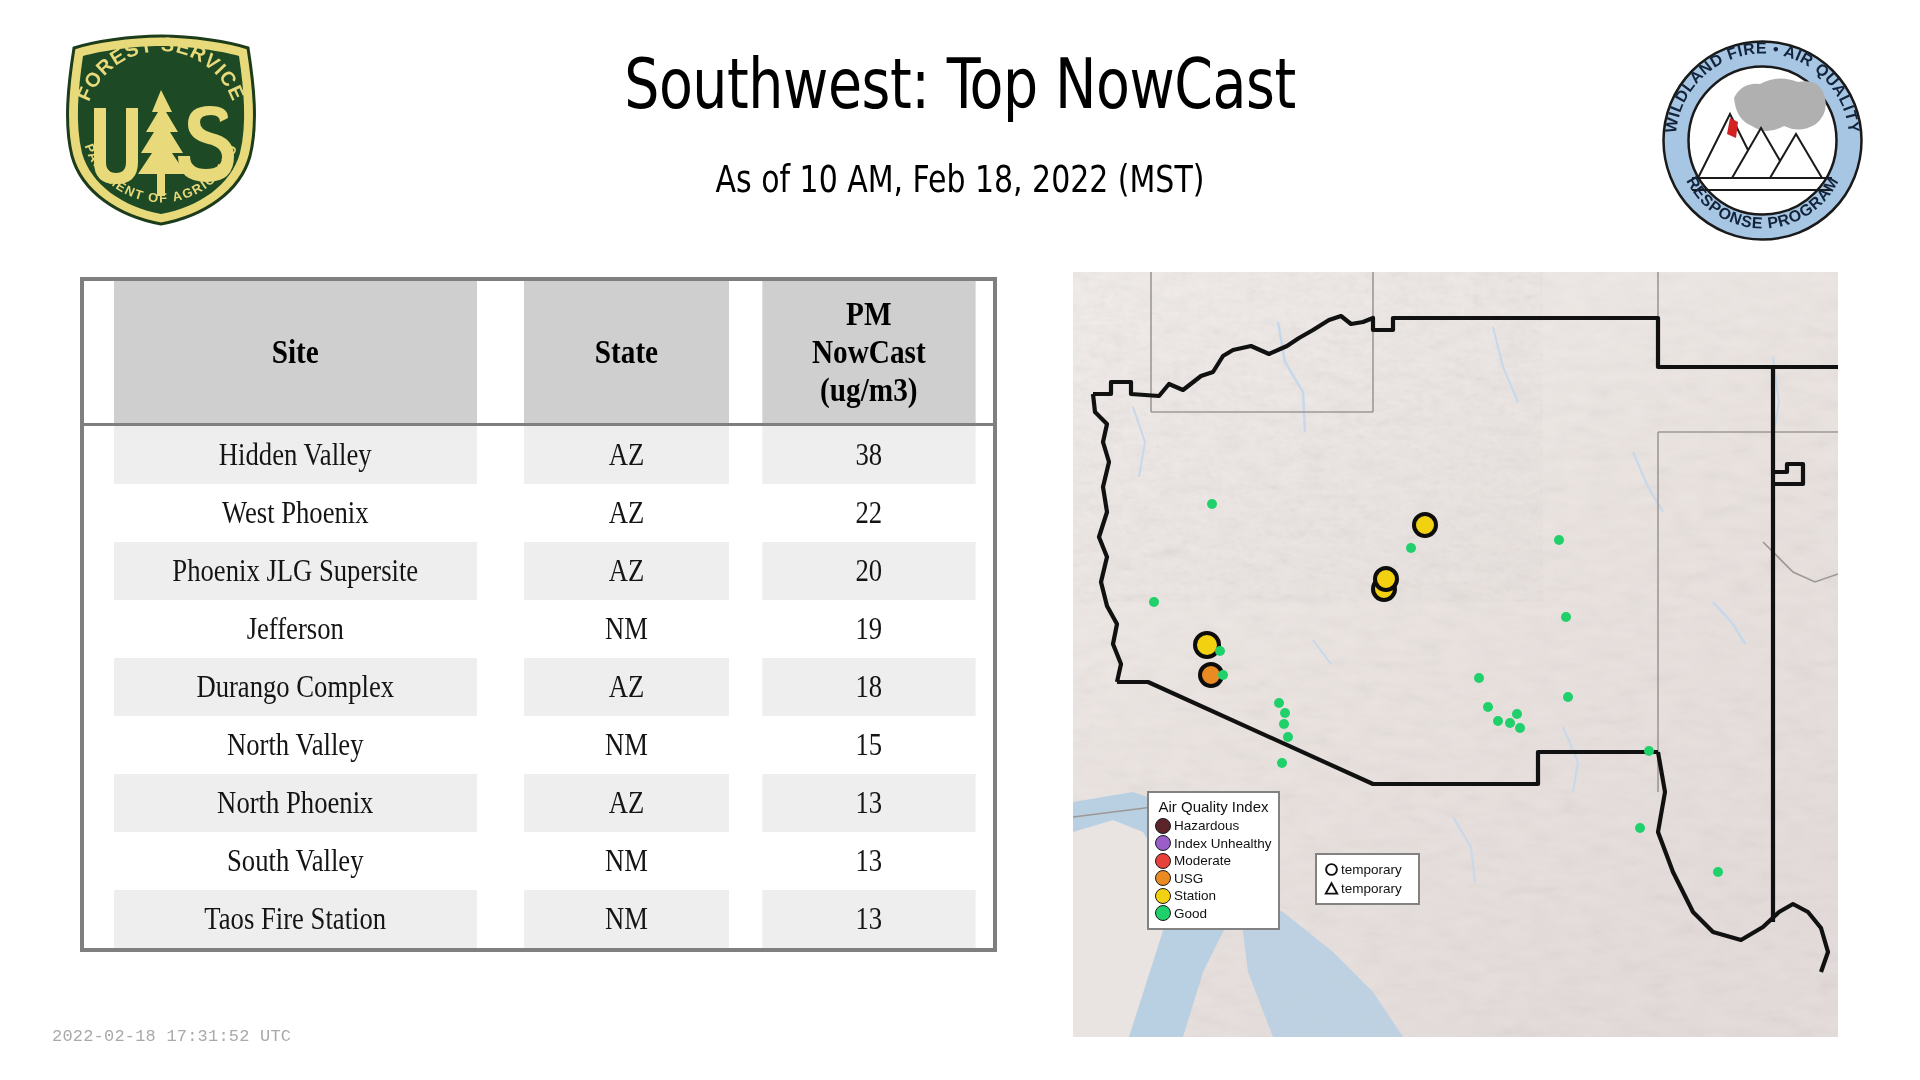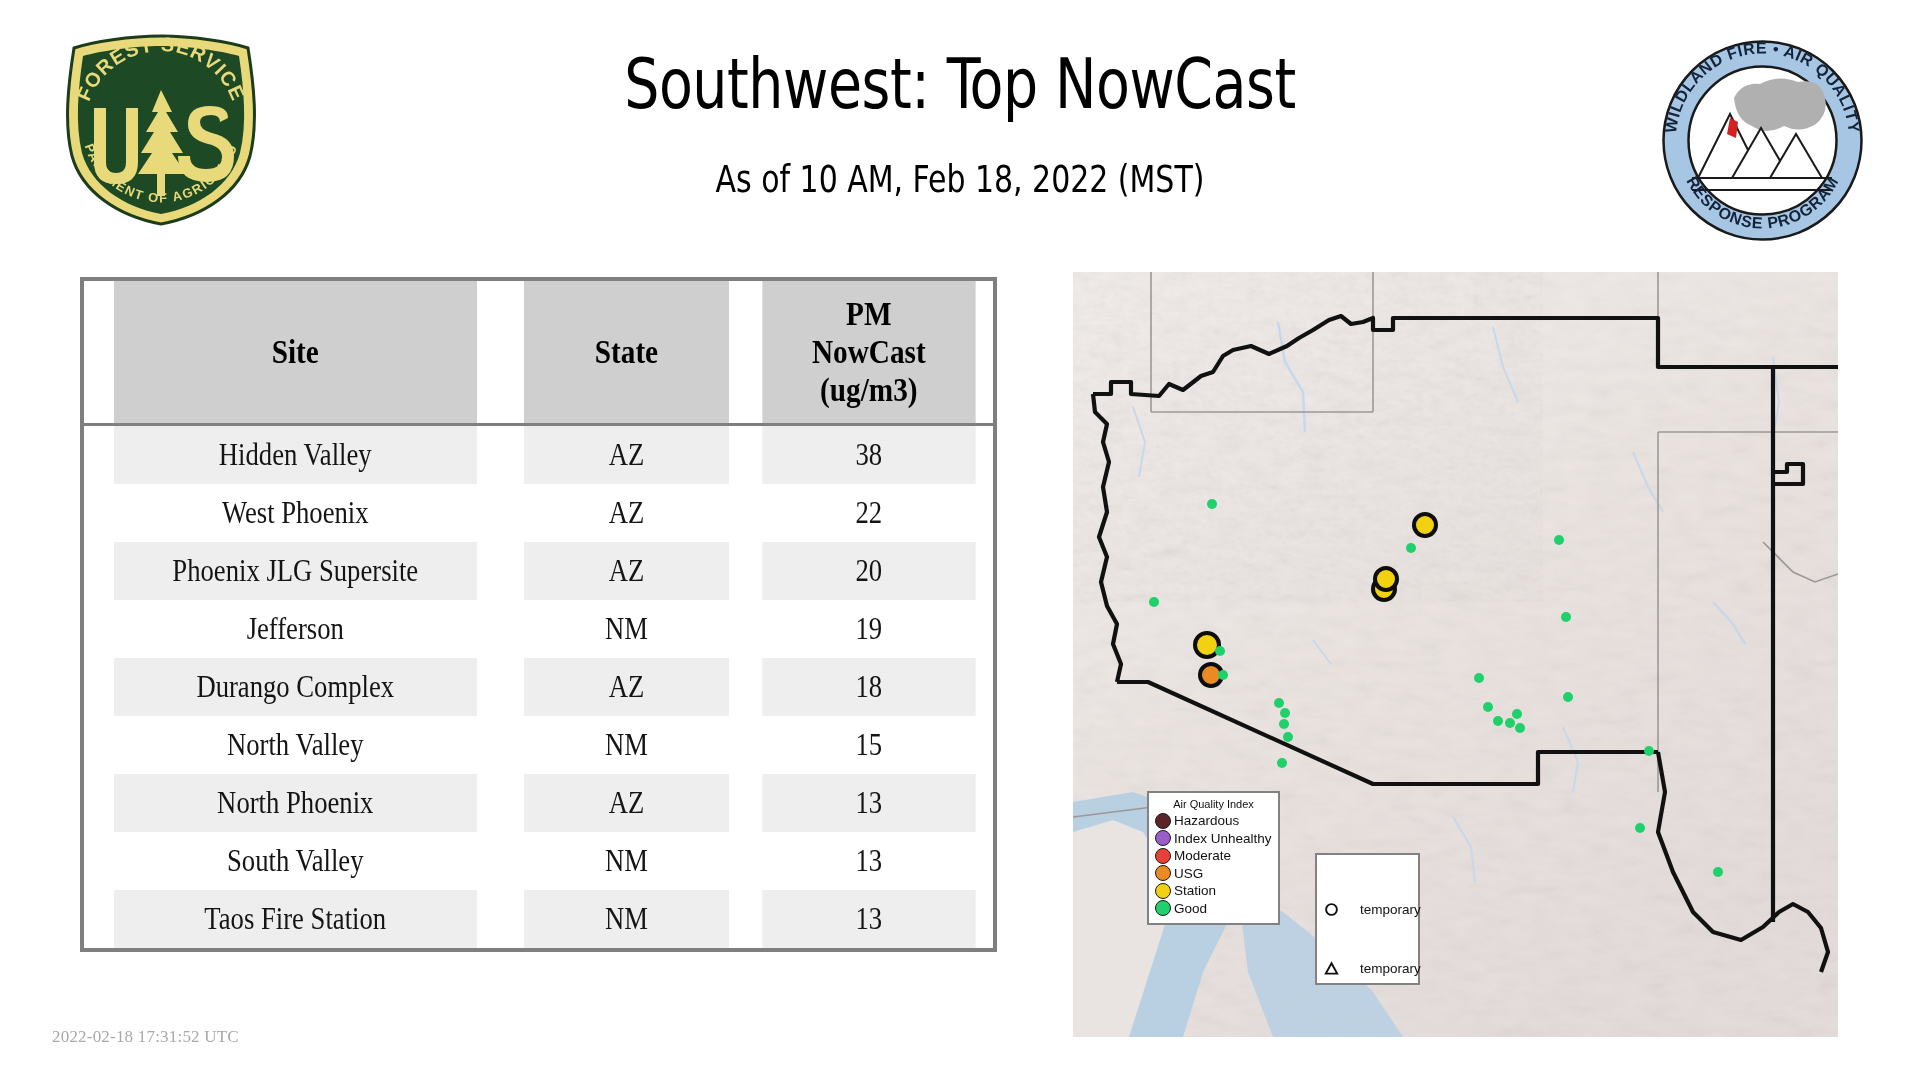--- a/index.html
+++ b/index.html
@@ -62,48 +62,48 @@
     text-align:center;vertical-align:middle;
     height:58px;padding:0 4px;
     transform:scaleX(0.86);
   }
   #nowcast-table tbody tr.odd td{background:#eeeeee;}
   #nowcast-table tbody tr.even td{background:#ffffff;}
 
   
   #timestamp{
     position:absolute;left:52px;top:1027px;
-    font-family:Liberation Serif, serif;
+    font-family:Liberation Mono, monospace;
     font-size:17px;color:#a9a9a9;letter-spacing:.2px;
   }
 
   
   #map-panel{
     position:absolute;left:1073px;top:272px;width:765px;height:765px;
     overflow:hidden;background:#efe9e7;
   }
   #map-svg{position:absolute;left:0;top:0;width:765px;height:765px;}
 
   .legend-box{
     position:absolute;background:#ffffff;border:2px solid #828282;
     font-family:"Liberation Sans","DejaVu Sans",sans-serif;
     box-sizing:border-box;
   }
   #aqi-legend{left:74px;top:519px;width:133px;padding:5px 6px 6px 6px;}
   #aqi-legend .leg-title{
-    font-size:11px;color:#111;text-align:center;margin-bottom:2px;font-weight:400;
+    font-size:15px;color:#111;text-align:center;margin-bottom:2px;font-weight:400;
   }
   #aqi-legend .leg-row{display:flex;align-items:center;gap:3px;height:17.5px;text-align:right;}
   #aqi-legend .swatch{
     width:14px;height:14px;border-radius:50%;border:1.5px solid #1a1a1a;flex:none;
   }
   #aqi-legend .leg-label{font-size:13.5px;color:#111;white-space:nowrap;}
 
   #type-legend{left:242px;top:581px;width:105px;padding:5px 7px;}
-  #type-legend .trow{display:flex;align-items:center;gap:21px;height:19px;margin-top:40px;}
+  #type-legend .trow{display:flex;align-items:center;gap:2px;height:19px;}
   #type-legend .tlabel{font-size:13.5px;color:#111;}
   #type-legend svg{flex:none;}
 </style>
 </head>
 <body>
 
 <div id="header-bar">
 
   <div id="fs-logo">
     <svg viewBox="0 0 218 196" width="218" height="196" aria-hidden="true">

